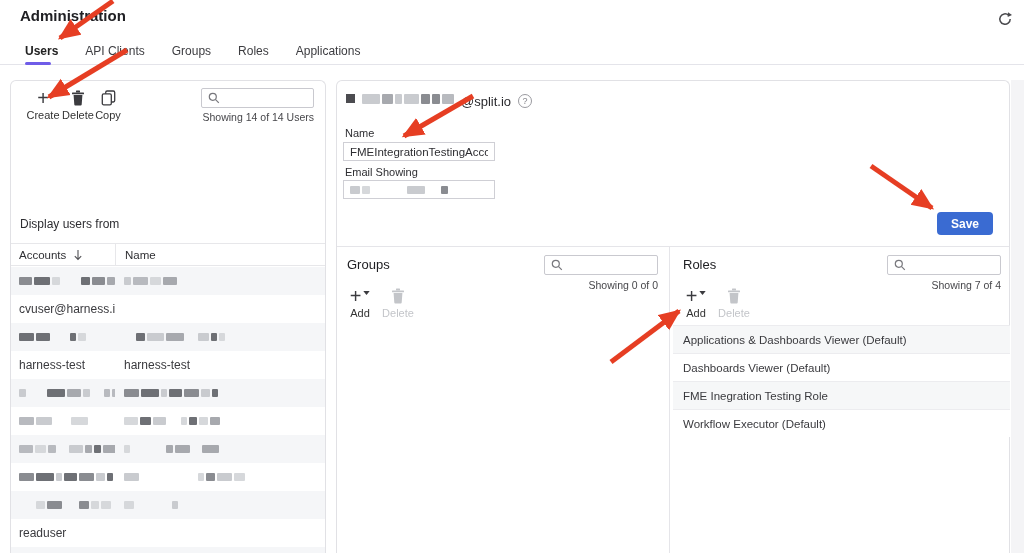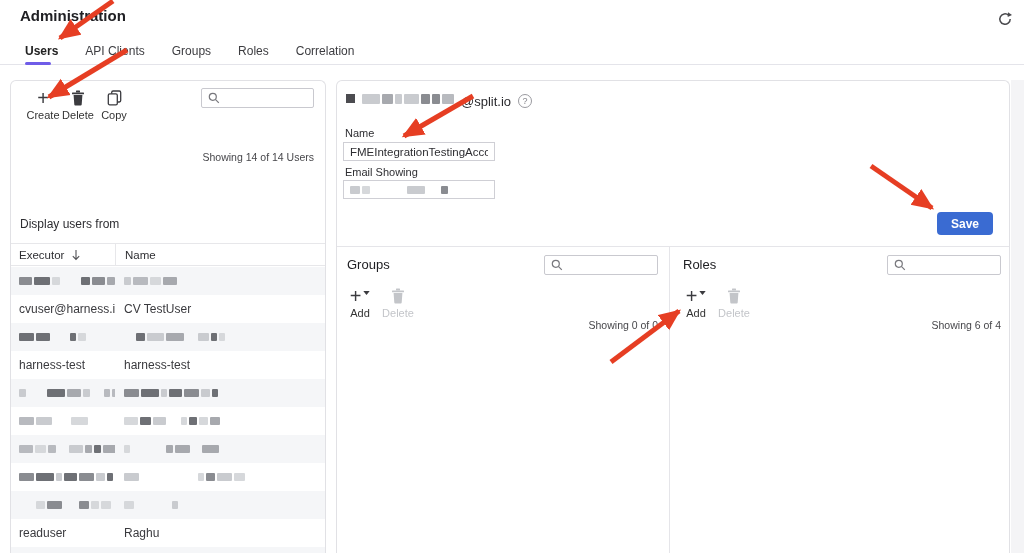--- a/index.html
+++ b/index.html
@@ -27,21 +27,21 @@
 
   
   .icon-btn{position:absolute;top:8px;width:36px;text-align:center;cursor:pointer;color:#3b3b3f;}
   .icon-btn .glyph{height:17px;display:flex;align-items:center;justify-content:center;}
   .icon-btn .lbl{font-size:11px;color:#333;margin-top:3px;}
   .icon-btn.disabled{color:#c3c5c9;}
   .icon-btn.disabled .lbl{color:#c3c5c9;}
   .plus-glyph{font-size:20px;font-weight:400;line-height:14px;}
   .search-box{position:absolute;display:flex;align-items:center;gap:4px;padding-left:6px;height:20px;border:1px solid #c9c9cf;border-radius:2px;background:#fff;}
   .search-box input{border:none;outline:none;width:80%;font-size:11px;}
-  .showing{position:absolute;font-size:10.5px;color:#47474b;margin-top:40px;}
+  .showing{position:absolute;font-size:10.5px;color:#47474b;}
 
   .display-row-label{position:absolute;left:9px;top:140px;font-size:12px;color:#2d2d31;}
   .dd-btn{position:absolute;left:78px;top:130px;height:23px;display:flex;align-items:center;gap:5px;padding:0 10px;border:1.5px solid #3f6ed2;border-radius:13px;color:#2d5fd6;font-size:11.5px;font-weight:700;cursor:pointer;background:#fff;}
 
   
   .thead{position:absolute;left:0;top:162px;width:100%;height:23px;border-top:1px solid #e7e7ea;border-bottom:1px solid #e7e7ea;font-size:11.5px;color:#2f2f33;display:flex;align-items:center;}
   .th-user{padding-left:8px;width:104px;display:flex;align-items:center;gap:7px;cursor:pointer;}
   .th-div{width:1px;height:100%;background:#e7e7ea;}
   .th-name{padding-left:9px;}
   .tbody{position:absolute;left:0;top:186px;width:100%;height:367px;overflow:hidden;}
@@ -101,41 +101,41 @@
     <div class="tab">
       <span>API Clients</span>
     </div>
     <div class="tab">
       <span>Groups</span>
     </div>
     <div class="tab">
       <span>Roles</span>
     </div>
     <div class="tab">
-      <span>Correlation</span>
+      <span>Applications</span>
     </div>
   </div>
 
 <div class="left-card">
 
   <div class="icon-btn" style="left:14px">
     <div class="glyph plus-glyph">+</div>
     <div class="lbl">Create</div>
   </div>
   <div class="icon-btn" style="left:49px">
     <div class="glyph">
       <svg width="14" height="16" viewBox="0 0 14 16">
           <rect x="5" y="0.6" width="4" height="1.8" rx="0.5" fill="#3b3b3f"></rect>
           <rect x="1" y="2.6" width="12" height="1.7" rx="0.5" fill="#3b3b3f"></rect>
           <path d="M2.6 5h8.8l-.7 9.6a1 1 0 0 1-1 .9H4.3a1 1 0 0 1-1-.9z" fill="#3b3b3f"></path>
         </svg>
     </div>
     <div class="lbl">Delete</div>
   </div>
-  <div class="icon-btn" style="left:85px">
+  <div class="icon-btn" style="left:79px">
     <div class="glyph">
       <svg width="15" height="16" viewBox="0 0 15 16">
           <rect x="4.7" y="1" width="9" height="11" rx="1.4" fill="#fff" stroke="#3b3b3f" stroke-width="1.3"></rect>
           <rect x="1.3" y="3.8" width="9" height="11" rx="1.4" fill="#fff" stroke="#3b3b3f" stroke-width="1.3"></rect>
         </svg>
     </div>
     <div class="lbl">Copy</div>
   </div>
 
   <div class="search-box" style="right:11px;top:7px;width:113px">
@@ -144,21 +144,21 @@
         <line x1="7.6" y1="7.6" x2="10.8" y2="10.8" stroke="#77777c" stroke-width="1.2"></line>
       </svg>
     <input placeholder="" style="">
   </div>
   <div class="showing" style="right:11px;top:30px">Showing 14 of 14 Users</div>
 
   <div class="display-row-label" style="top:136px">Display users from</div>
 
   <div class="thead">
     <div class="th-user">
-      <span>Executor</span>
+      <span>Accounts</span>
       <svg width="10" height="12" viewBox="0 0 10 12">
           <path d="M5 1v9M1.8 7.2L5 10.4 8.2 7.2" stroke="#515155" fill="none" stroke-width="1.1"></path>
         </svg>
     </div>
     <div class="th-div"></div>
     <div class="th-name">
       <span>Name</span>
     </div>
   </div>
 
@@ -175,21 +175,20 @@
         </div>
         <div class="c2 redact">
           <span style="width: 7px; background: rgb(201, 203, 207);"></span>
           <span style="width: 15px; background: rgb(184, 186, 191);"></span>
           <span style="width: 11px; background: rgb(214, 216, 219);"></span>
           <span style="width: 14px; background: rgb(167, 169, 174);"></span>
         </div>
       </div>
       <div class="urow white">
         <div class="c1">cvuser@harness.io</div>
-        <div class="c2">CV TestUser</div>
       </div>
       <div class="urow alt">
         <div class="c1 redact">
           <span style="width: 15px; background: rgb(110, 112, 117);"></span>
           <span style="width: 14px; background: rgb(110, 112, 117);"></span>
           <span style="width: 16px; background: transparent;"></span>
           <span style="width: 6px; background: rgb(110, 112, 117);"></span>
           <span style="width: 8px; background: rgb(214, 216, 219);"></span>
         </div>
         <div class="c2 redact">
@@ -305,21 +304,20 @@
         <div class="c2 redact">
           <span style="width: 10px; background: rgb(214, 216, 219);"></span>
           <span style="width: 15px; background: transparent;"></span>
           <span style="width: 17px; background: transparent;"></span>
           <span style="width: 6px; background: rgb(201, 203, 207);"></span>
           <span style="width: 8px; background: transparent;"></span>
         </div>
       </div>
       <div class="urow white">
         <div class="c1">readuser</div>
-        <div class="c2">Raghu</div>
       </div>
       <div class="urow alt"></div>
     </div>
 </div>
 
 <div class="right-card">
 
   <div class="detail-header">
     <span class="avatar-sq"></span>
     <span class="redact tall">
@@ -389,21 +387,21 @@
   </div>
 
   <div class="sec-title" style="left:346px">Roles</div>
   <div class="search-box" style="left:550px;top:174px;width:114px">
     <svg width="12" height="12" viewBox="0 0 12 12">
         <circle cx="4.8" cy="4.8" r="3.5" fill="none" stroke="#77777c" stroke-width="1.2"></circle>
         <line x1="7.6" y1="7.6" x2="10.8" y2="10.8" stroke="#77777c" stroke-width="1.2"></line>
       </svg>
     <input placeholder="" style="">
   </div>
-  <div class="showing" style="left:523px;width:141px;text-align:right;top:198px">Showing 6 of 4</div>
+  <div class="showing" style="left:523px;width:141px;text-align:right;top:198px">Showing 7 of 4</div>
 
   <div class="icon-btn add-btn" style="left:341px">
     <div class="glyph add-icon-row">
       <span class="plus-glyph">+</span>
       <svg class="caret-sm" width="7" height="4" viewBox="0 0 8 5">
           <polygon points="0,0 8,0 4,5" fill="#3b3b3f"></polygon>
         </svg>
     </div>
     <div class="lbl">Add</div>
   </div>
@@ -411,20 +409,26 @@
     <div class="glyph">
       <svg width="14" height="16" viewBox="0 0 14 16">
           <rect x="5" y="0.6" width="4" height="1.8" rx="0.5" fill="#c3c5c9"></rect>
           <rect x="1" y="2.6" width="12" height="1.7" rx="0.5" fill="#c3c5c9"></rect>
           <path d="M2.6 5h8.8l-.7 9.6a1 1 0 0 1-1 .9H4.3a1 1 0 0 1-1-.9z" fill="#c3c5c9"></path>
         </svg>
     </div>
     <div class="lbl">Delete</div>
   </div>
 
+  <div class="roles-list">
+      <div class="role-row alt">Applications &amp; Dashboards Viewer (Default)</div>
+      <div class="role-row white">Dashboards Viewer (Default)</div>
+      <div class="role-row alt">FME Inegration Testing Role</div>
+      <div class="role-row white">Workflow Executor (Default)</div>
+    </div>
 </div>
 
 <div class="right-strip"></div>
 
 <svg class="arrows" width="1024" height="553">
   <defs>
     <marker id="ah" markerWidth="4.6" markerHeight="4.2" refX="3.9" refY="2" orient="auto">
       <path d="M0,0.1 L4.4,2 L0,3.9 Z" fill="#e63e23"></path>
     </marker>
   </defs>

